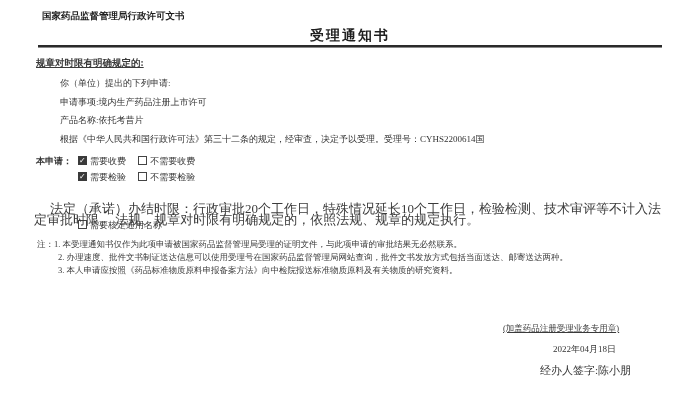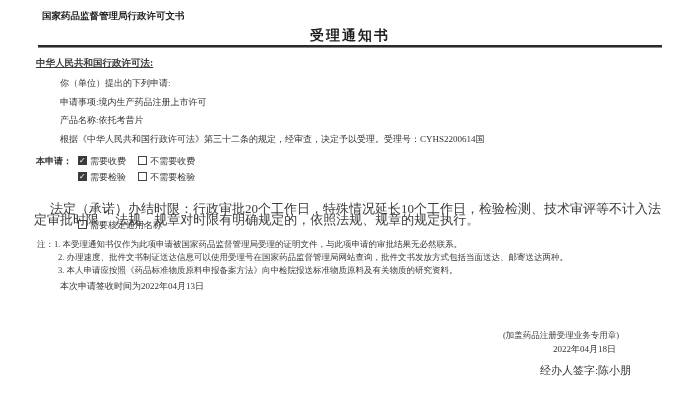--- a/index.html
+++ b/index.html
@@ -80,37 +80,37 @@
     line-height: 11px;
     color: #3a3a3a;
     text-indent: 16px;
     white-space: normal;
   }
   .note-line { font-size: 8.5px; color: #3a3a3a; }
   .n1 { left: 37px; top: 239px; }
   .n2 { left: 58px; top: 252px; }
   .n3 { left: 58px; top: 265px; }
   .received { left: 60px; top: 280px; font-size: 9px; color: #333; }
-  .seal-note { left: 503px; top: 330px; font-size: 8.5px; color: #3a3a3a; }
+  .seal-note { left: 503px; top: 323px; font-size: 8.5px; color: #3a3a3a; text-decoration: underline; }
   .issue-date { left: 553px; top: 343px; font-size: 9px; color: #333; }
   .handler    { left: 540px; top: 363px; font-size: 11px; color: #333; }
   .phone      { left: 545px; top: 383px; font-size: 9px; color: #333; padding-left: 16px; }
 </style>
 </head>
 <body>
 
 <div class="page">
 
   <div class="abs doc-header">国家药品监督管理局行政许可文书</div>
 
   <div class="abs doc-title">受理通知书</div>
 
   <div class="title-rule"></div>
 
-  <div class="abs recipient">中华人民共和国行政许可法:</div>
+  <div class="abs recipient">规章对时限有明确规定的:</div>
 
   <div class="abs body-line l-salutation">你（单位）提出的下列申请:</div>
 
   <div class="abs body-line l-item">申请事项:境内生产药品注册上市许可</div>
 
   <div class="abs body-line l-product">产品名称:依托考昔片</div>
 
   <div class="abs body-line l-basis">根据《中华人民共和国行政许可法》第三十二条的规定，经审查，决定予以受理。受理号：CYHS2200614国</div>
 
   <div class="abs form-label">本申请：</div>
@@ -138,20 +138,19 @@
       <span class="cb" data-checked="false"></span><span>需要核定通用名称</span>
     </span>
   </div>
 
   <div class="legal-para">法定（承诺）办结时限：行政审批20个工作日，特殊情况延长10个工作日，检验检测、技术审评等不计入法定审批时限。 法规、规章对时限有明确规定的，依照法规、规章的规定执行。</div>
 
   <div class="abs note-line n1">注：1. 本受理通知书仅作为此项申请被国家药品监督管理局受理的证明文件，与此项申请的审批结果无必然联系。</div>
   <div class="abs note-line n2">2. 办理速度、批件文书制证送达信息可以使用受理号在国家药品监督管理局网站查询，批件文书发放方式包括当面送达、邮寄送达两种。</div>
   <div class="abs note-line n3">3. 本人申请应按照《药品标准物质原料申报备案方法》向中检院报送标准物质原料及有关物质的研究资料。</div>
 
-  <div class="abs received">本次申请签收时间为2022年04月13日</div>
 
   <div class="abs seal-note">(加盖药品注册受理业务专用章)</div>
   <div class="abs issue-date">2022年04月18日</div>
   <div class="abs handler">经办人签字:陈小朋</div>
   <div class="abs phone">联系电话:</div>
 
 </div>
 
 </body></html>

